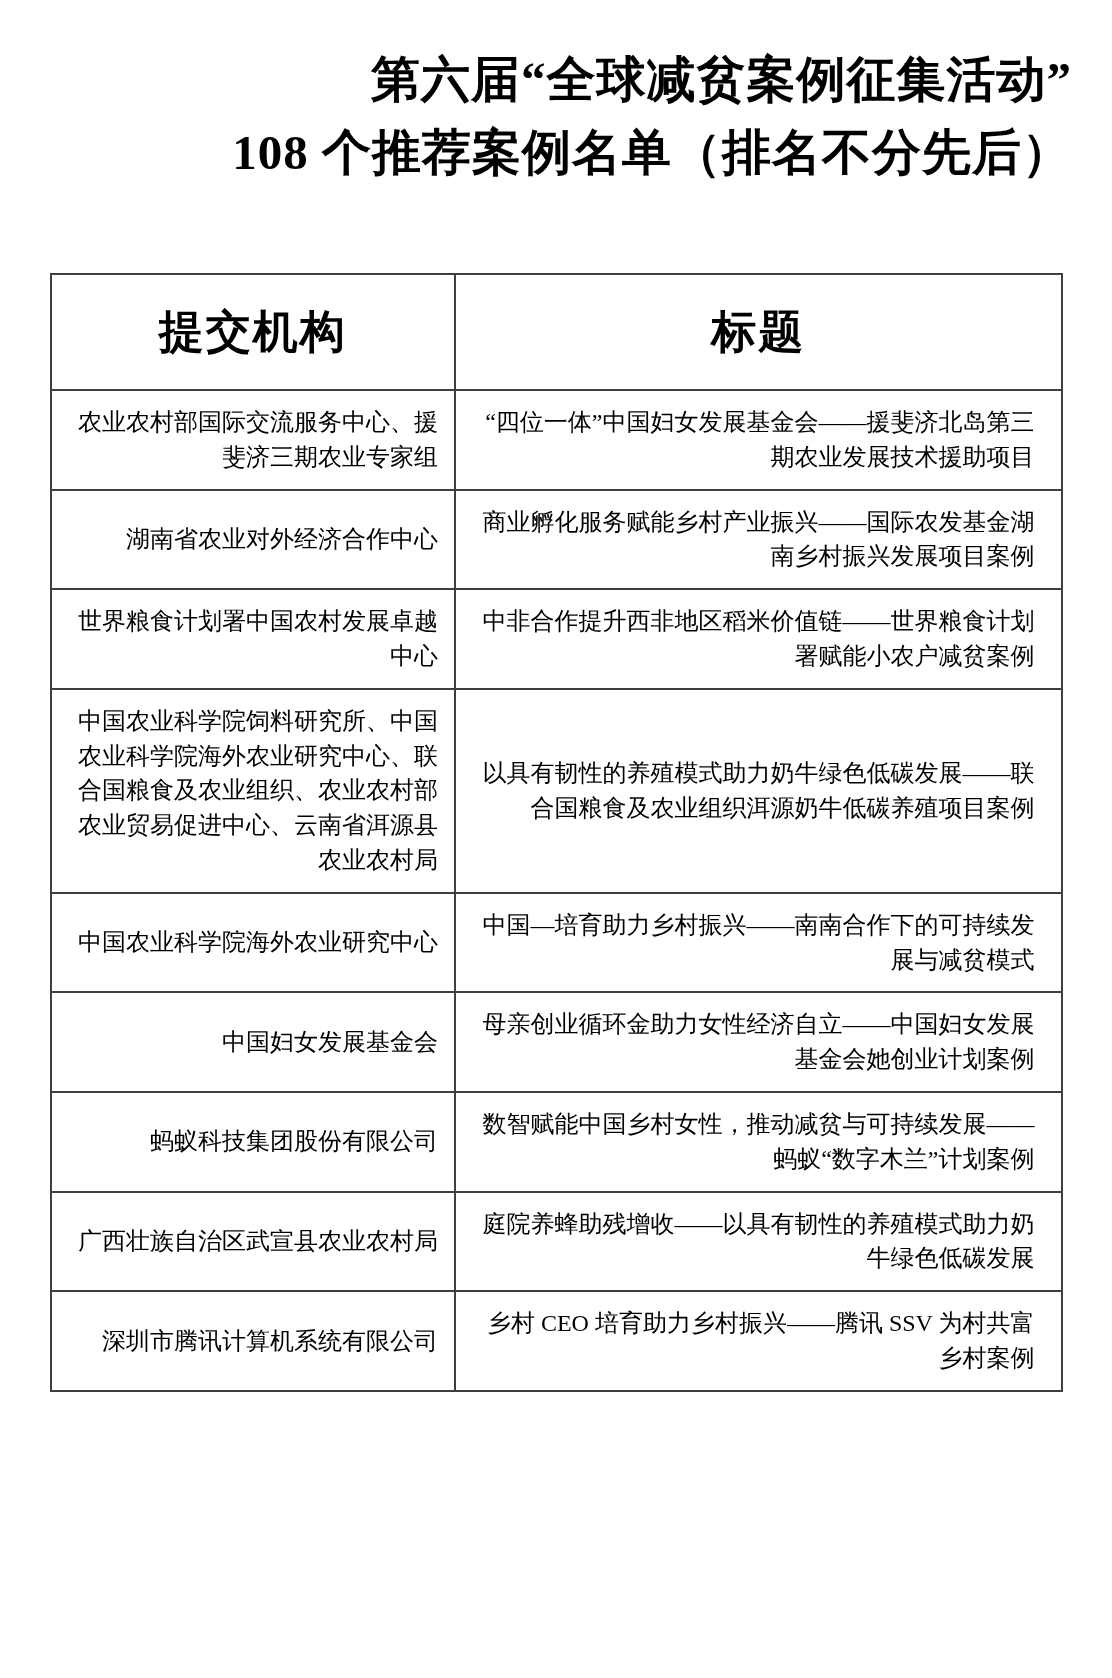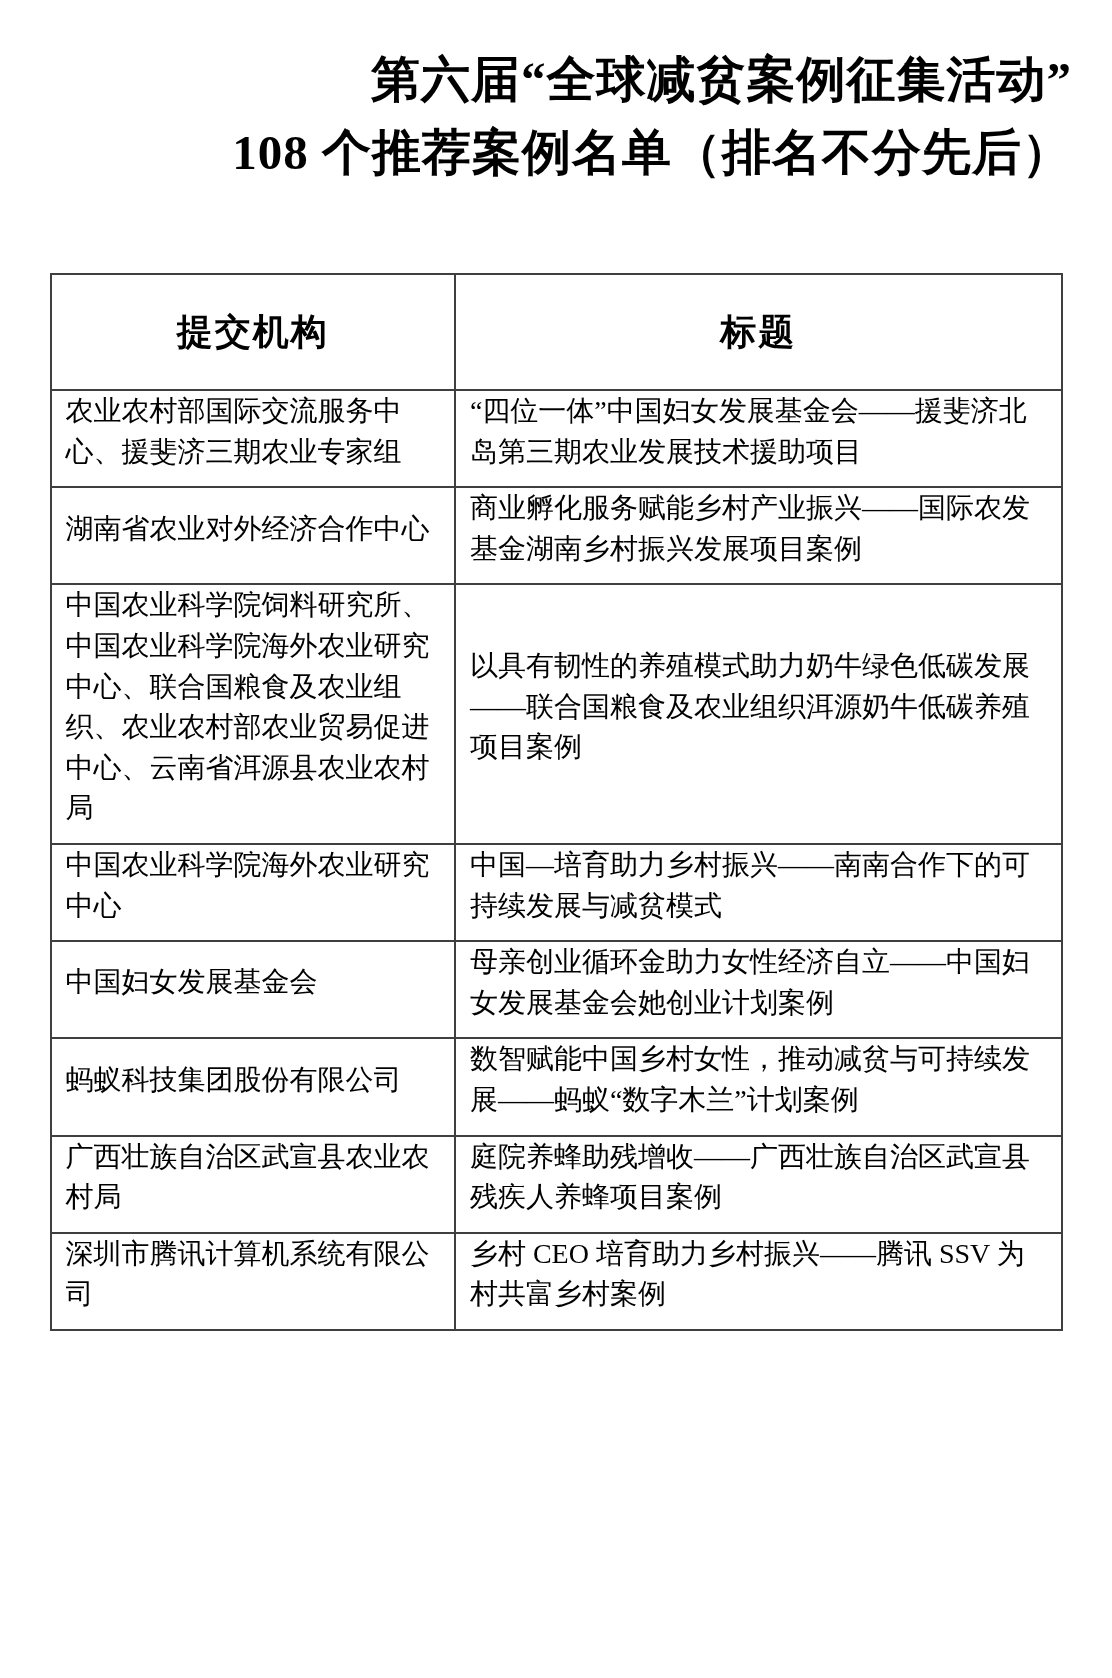--- a/index.html
+++ b/index.html
@@ -35,34 +35,34 @@
   }
   table.cases-table col.col-org   { width: 40%; }
   table.cases-table col.col-title { width: 60%; }
   table.cases-table th,
   table.cases-table td {
     border: 2px solid #3f3f3f;
   }
   table.cases-table th {
     font-family: "Liberation Sans", "DejaVu Sans", sans-serif;
     font-weight: bold;
-    font-size: 36px;
+    font-size: 45px;
     letter-spacing: 2px;
     height: 112px;
     text-align: center;
     vertical-align: middle;
     color: #000000;
   }
   table.cases-table td {
-    font-size: 28px;
+    font-size: 24px;
     line-height: 1.45;
     vertical-align: middle;
-    text-align: left;
+    text-align: right;
     color: #000000;
-    padding: 0 16px 14px 14px;
+    padding: 14px 16px 14px 14px;
   }
   table.cases-table td.title-cell {
     padding-right: 26px;
   }
 </style>
 </head>
 <body>
 
 <div class="page">
 
@@ -85,38 +85,42 @@
     <tbody id="cases-tbody">
         <tr>
           <td class="org-cell">农业农村部国际交流服务中心、援斐济三期农业专家组</td>
           <td class="title-cell">“四位一体”中国妇女发展基金会——援斐济北岛第三期农业发展技术援助项目</td>
         </tr>
         <tr>
           <td class="org-cell">湖南省农业对外经济合作中心</td>
           <td class="title-cell">商业孵化服务赋能乡村产业振兴——国际农发基金湖南乡村振兴发展项目案例</td>
         </tr>
         <tr>
+          <td class="org-cell">世界粮食计划署中国农村发展卓越中心</td>
+          <td class="title-cell">中非合作提升西非地区稻米价值链——世界粮食计划署赋能小农户减贫案例</td>
+        </tr>
+        <tr>
           <td class="org-cell">中国农业科学院饲料研究所、中国农业科学院海外农业研究中心、联合国粮食及农业组织、农业农村部农业贸易促进中心、云南省洱源县农业农村局</td>
           <td class="title-cell">以具有韧性的养殖模式助力奶牛绿色低碳发展——联合国粮食及农业组织洱源奶牛低碳养殖项目案例</td>
         </tr>
         <tr>
           <td class="org-cell">中国农业科学院海外农业研究中心</td>
           <td class="title-cell">中国—培育助力乡村振兴——南南合作下的可持续发展与减贫模式</td>
         </tr>
         <tr>
           <td class="org-cell">中国妇女发展基金会</td>
           <td class="title-cell">母亲创业循环金助力女性经济自立——中国妇女发展基金会她创业计划案例</td>
         </tr>
         <tr>
           <td class="org-cell">蚂蚁科技集团股份有限公司</td>
           <td class="title-cell">数智赋能中国乡村女性，推动减贫与可持续发展——蚂蚁“数字木兰”计划案例</td>
         </tr>
         <tr>
           <td class="org-cell">广西壮族自治区武宣县农业农村局</td>
-          <td class="title-cell">庭院养蜂助残增收——广西壮族自治区武宣县残疾人养蜂项目案例</td>
+          <td class="title-cell">庭院养蜂助残增收——以具有韧性的养殖模式助力奶牛绿色低碳发展</td>
         </tr>
         <tr>
           <td class="org-cell">深圳市腾讯计算机系统有限公司</td>
           <td class="title-cell">乡村 CEO 培育助力乡村振兴——腾讯 SSV 为村共富乡村案例</td>
         </tr>
       </tbody>
   </table>
 
 </div>
 

